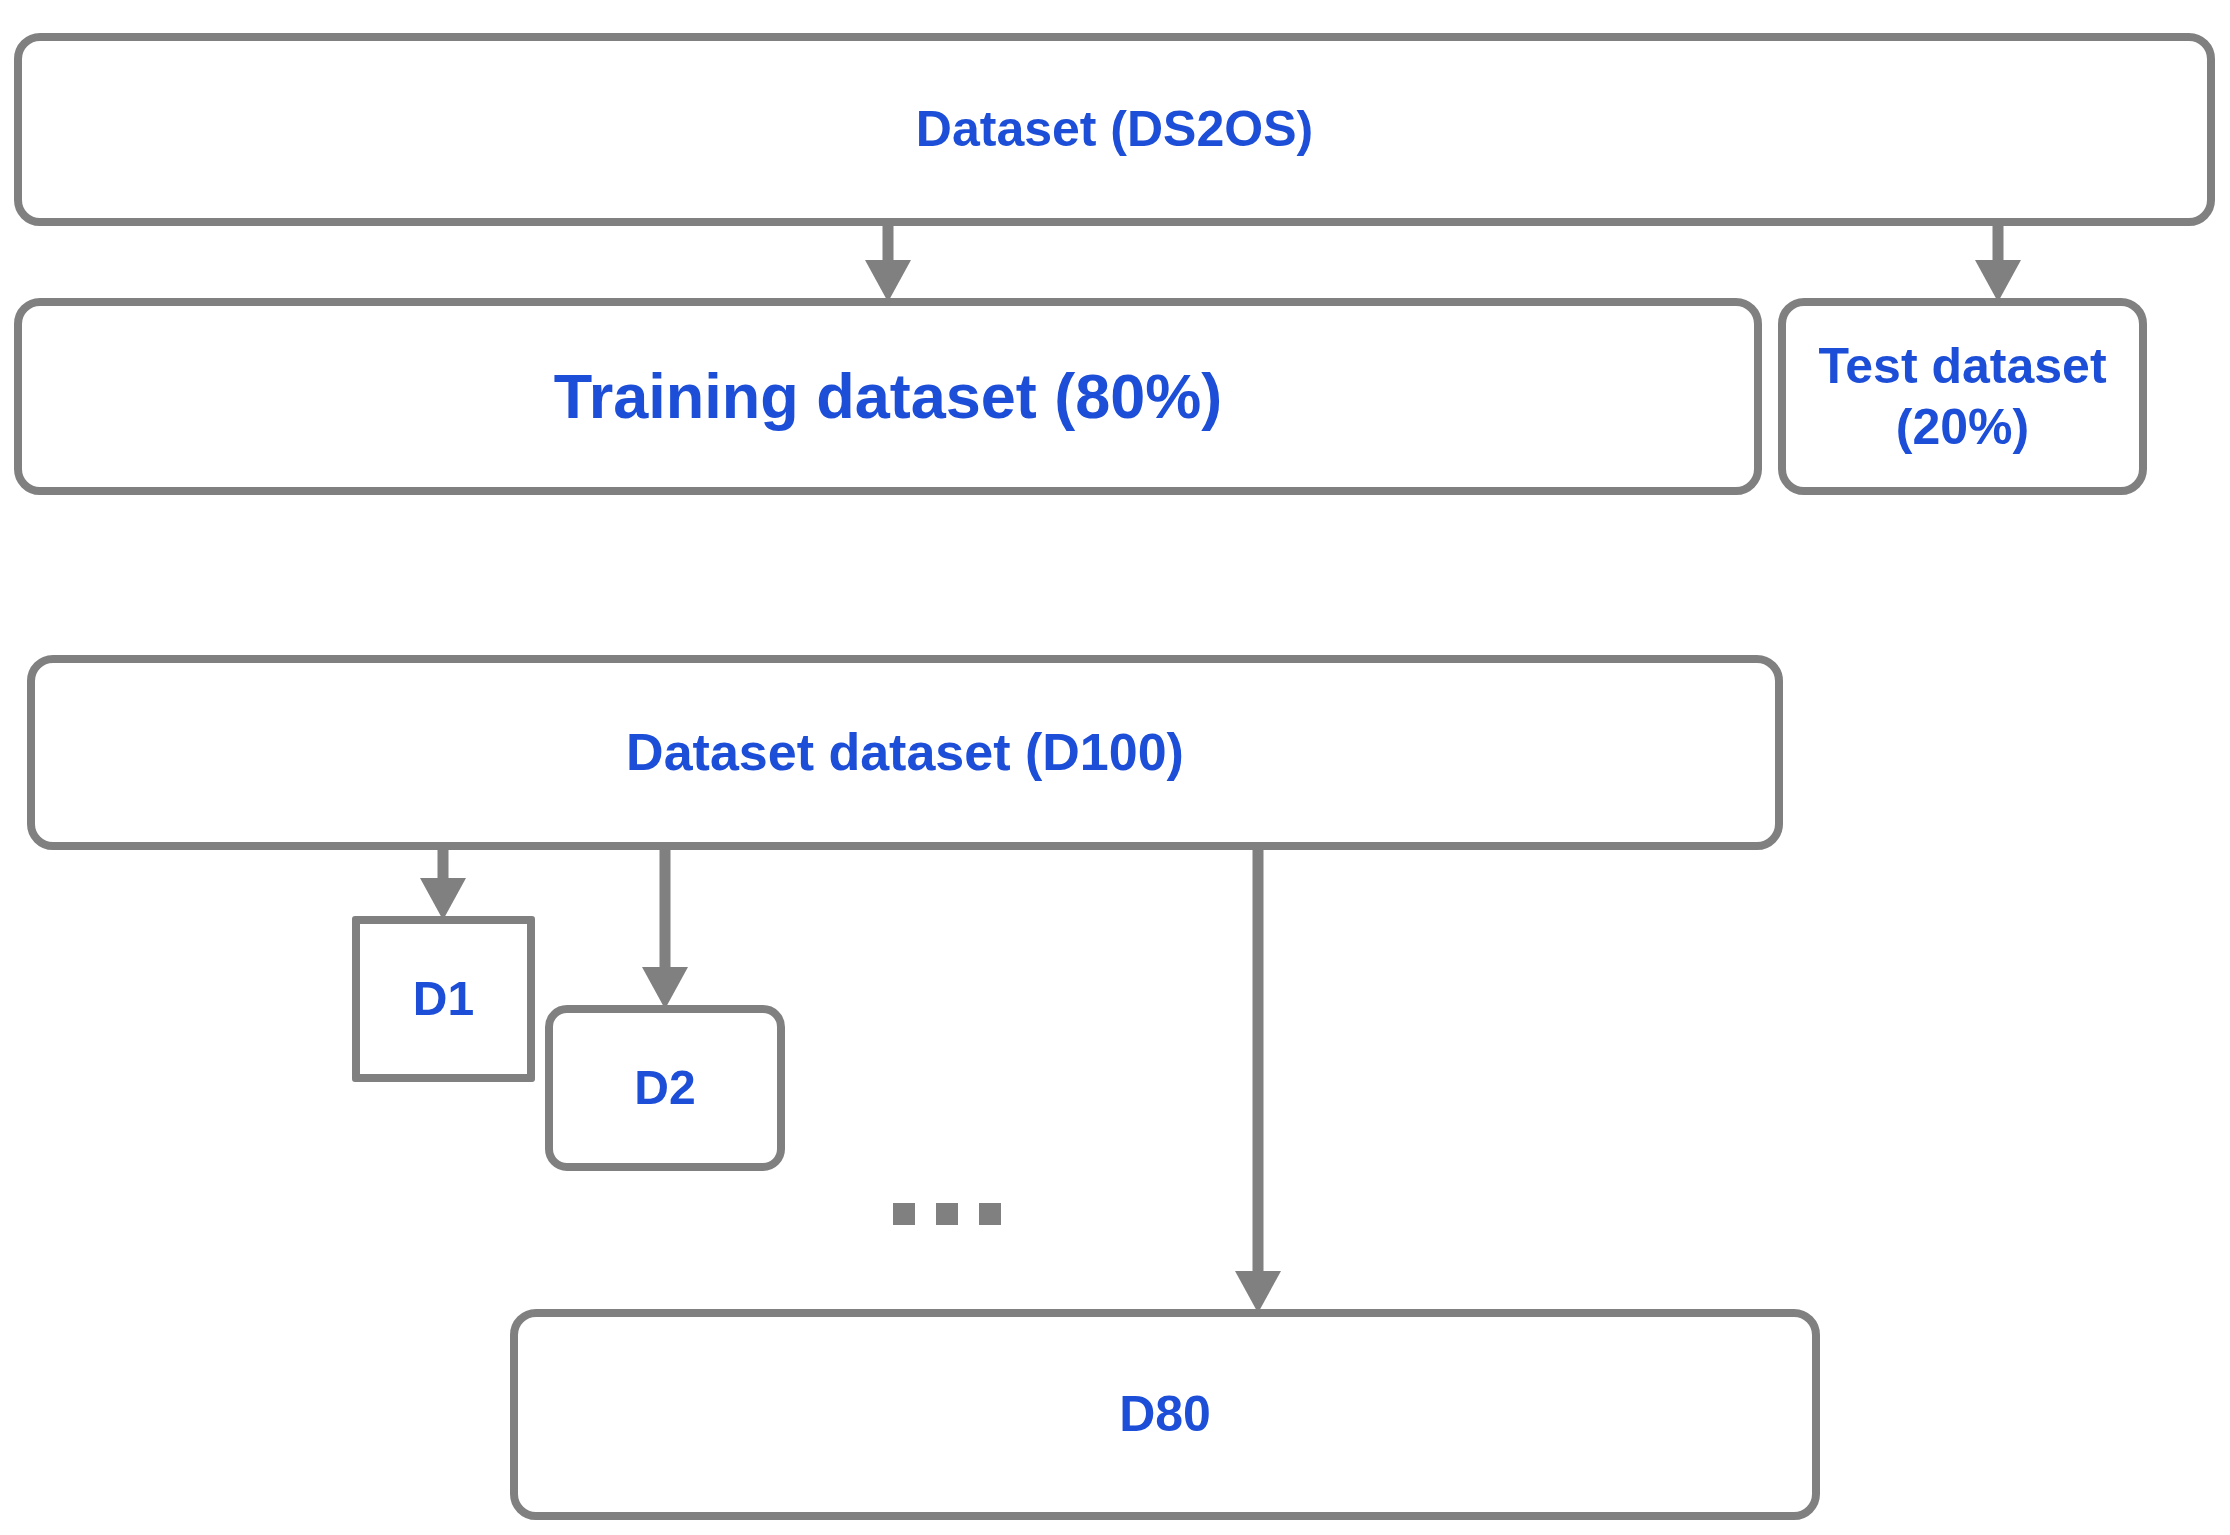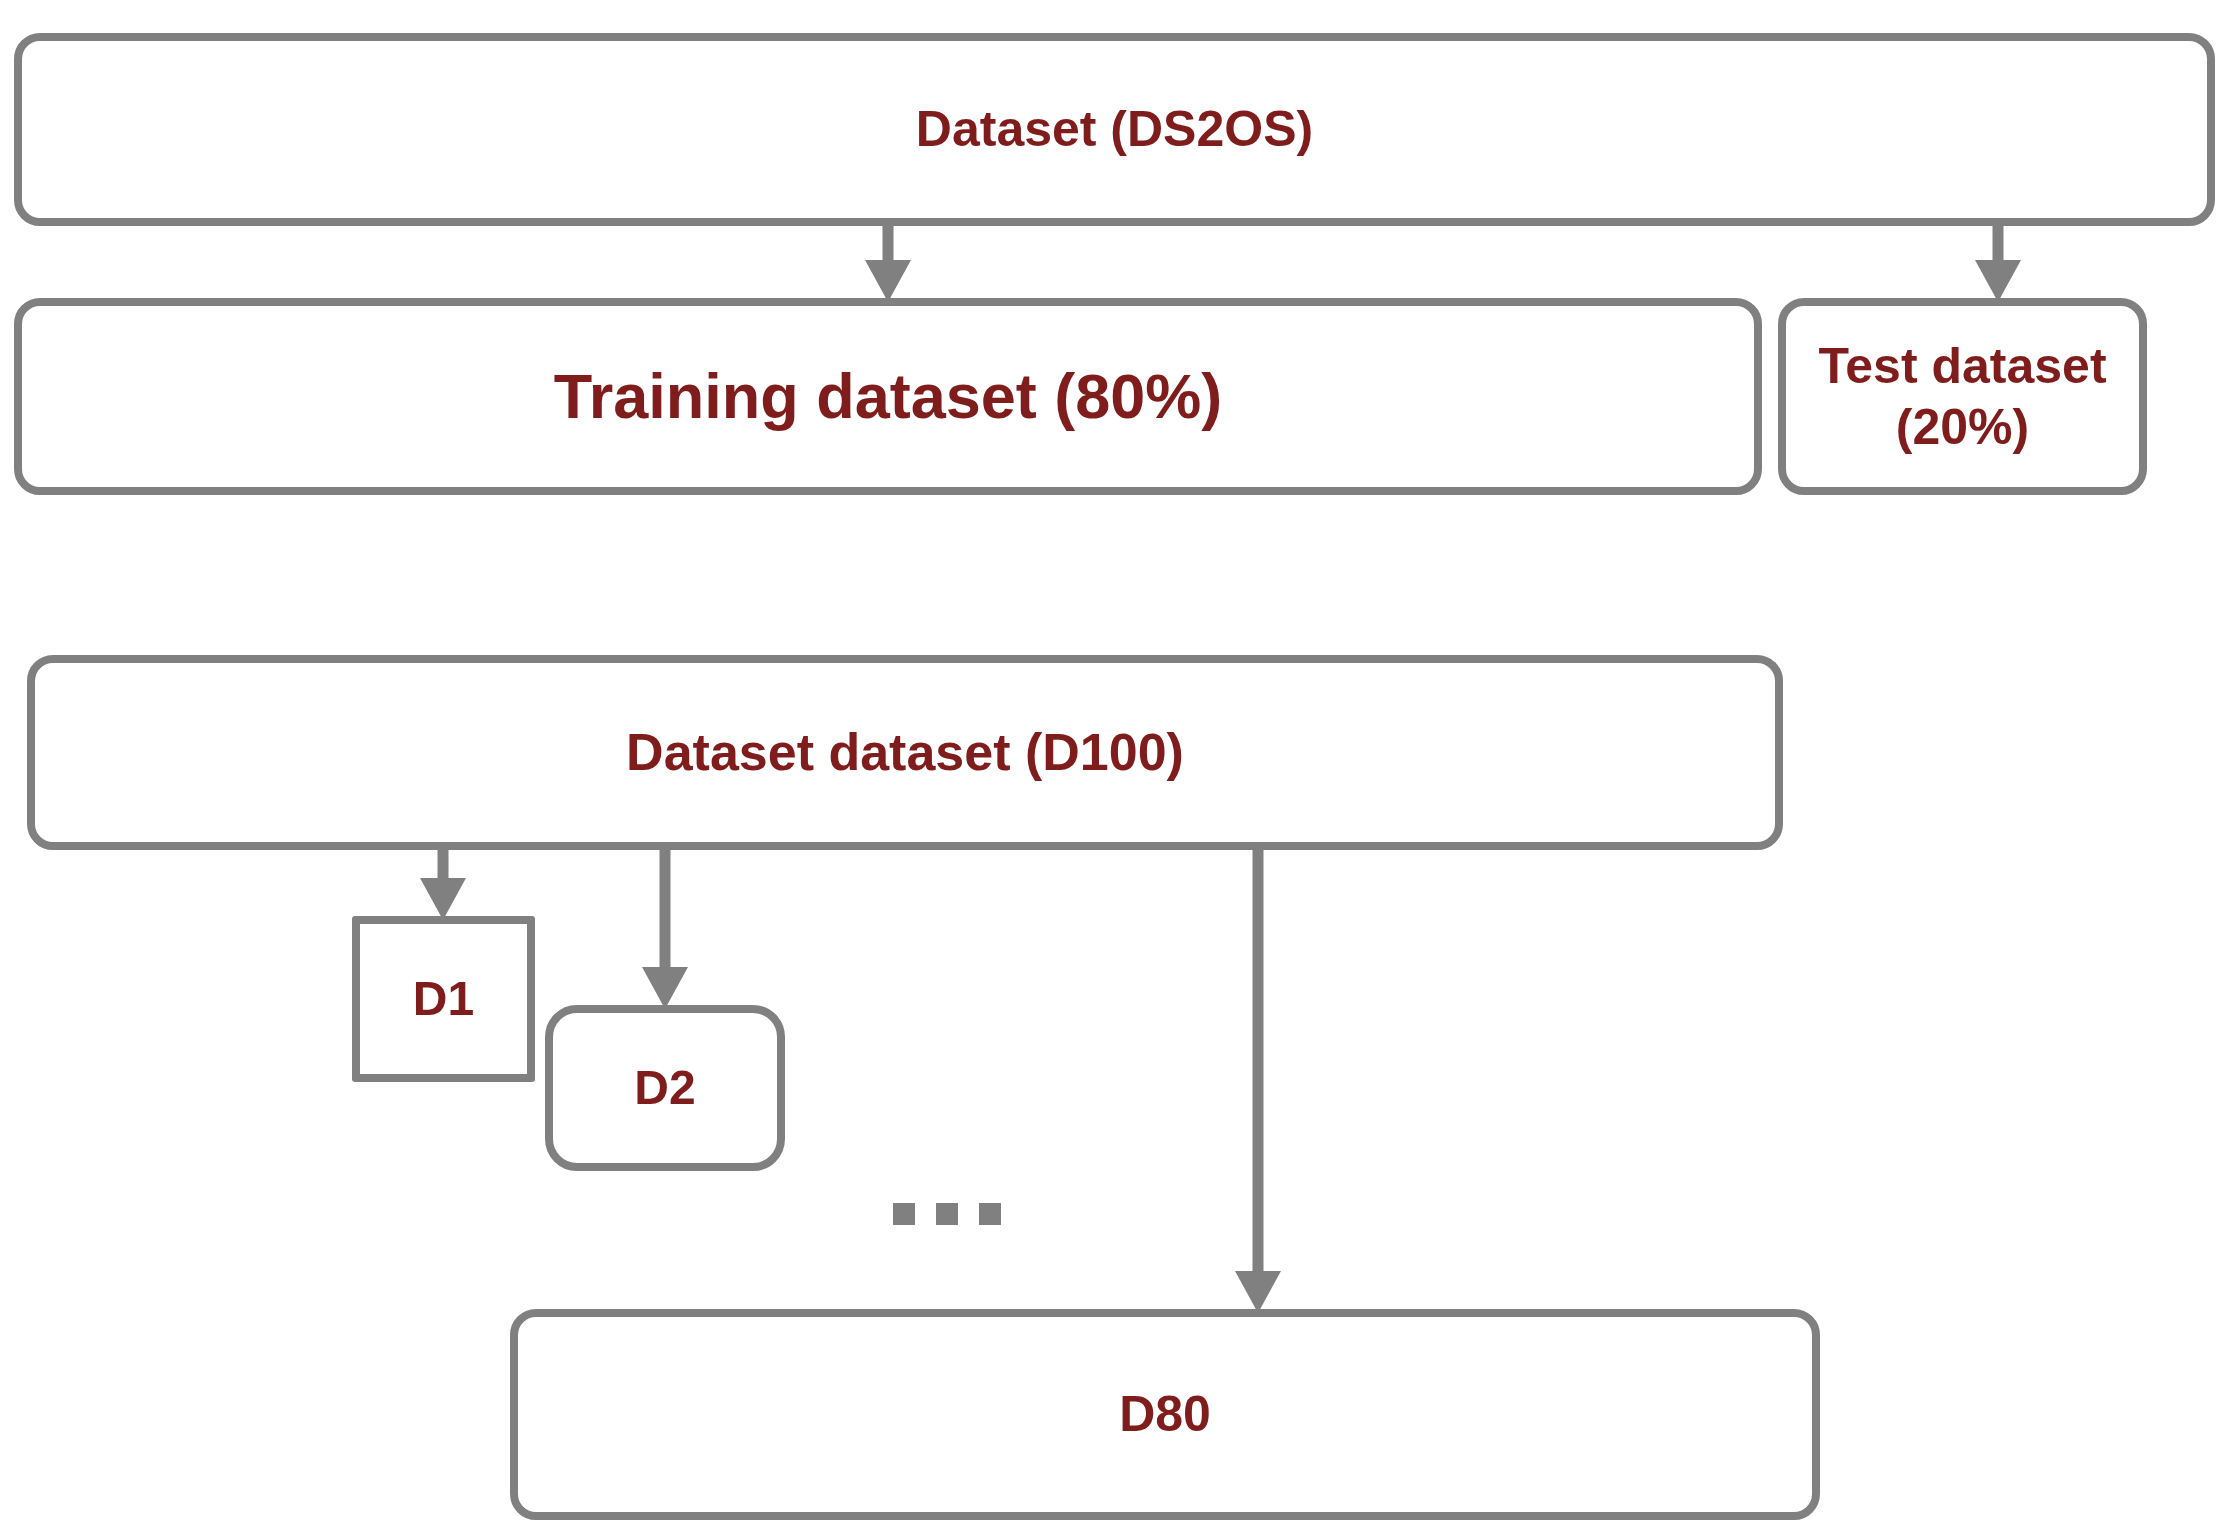--- a/index.html
+++ b/index.html
@@ -21,38 +21,38 @@
   .node {
     position: absolute;
     box-sizing: border-box;
     background: #ffffff;
     border: 8px solid #808080;
     border-radius: 26px;
     display: flex;
     align-items: center;
     justify-content: center;
     text-align: center;
-    color: #7f1d1d;
+    color: #1d4ed8;
     font-weight: bold;
     line-height: 1.22;
     z-index: 2;
   }
   .node-label {
     display: block;
     padding: 0 10px;
     white-space: pre-line;
   }
 
   
   #node-dataset        { left: 14px;   top: 33px;   width: 2201px; height: 193px; font-size: 50px; }
   #node-training-80    { left: 14px;   top: 298px;  width: 1748px; height: 197px; font-size: 63px; }
   #node-test-20        { left: 1778px; top: 298px;  width: 369px;  height: 197px; font-size: 50px; border-radius: 26px; }
   #node-training-d100  { left: 27px;   top: 655px;  width: 1756px; height: 195px; font-size: 52px; }
   #node-d1            { left: 352px;  top: 916px;  width: 183px;  height: 166px; font-size: 48px; border-radius: 3px; }
-  #node-d2            { left: 545px;  top: 1005px; width: 240px;  height: 166px; font-size: 48px; border-radius: 32px; }
+  #node-d2            { left: 545px;  top: 1005px; width: 240px;  height: 166px; font-size: 48px; border-radius: 22px; }
   #node-d80           { left: 510px;  top: 1309px; width: 1310px; height: 211px; font-size: 50px; }
 
   
   .arrow {
     position: absolute;
     z-index: 1;
   }
   .arrow .shaft {
     position: absolute;
     left: 50%;

